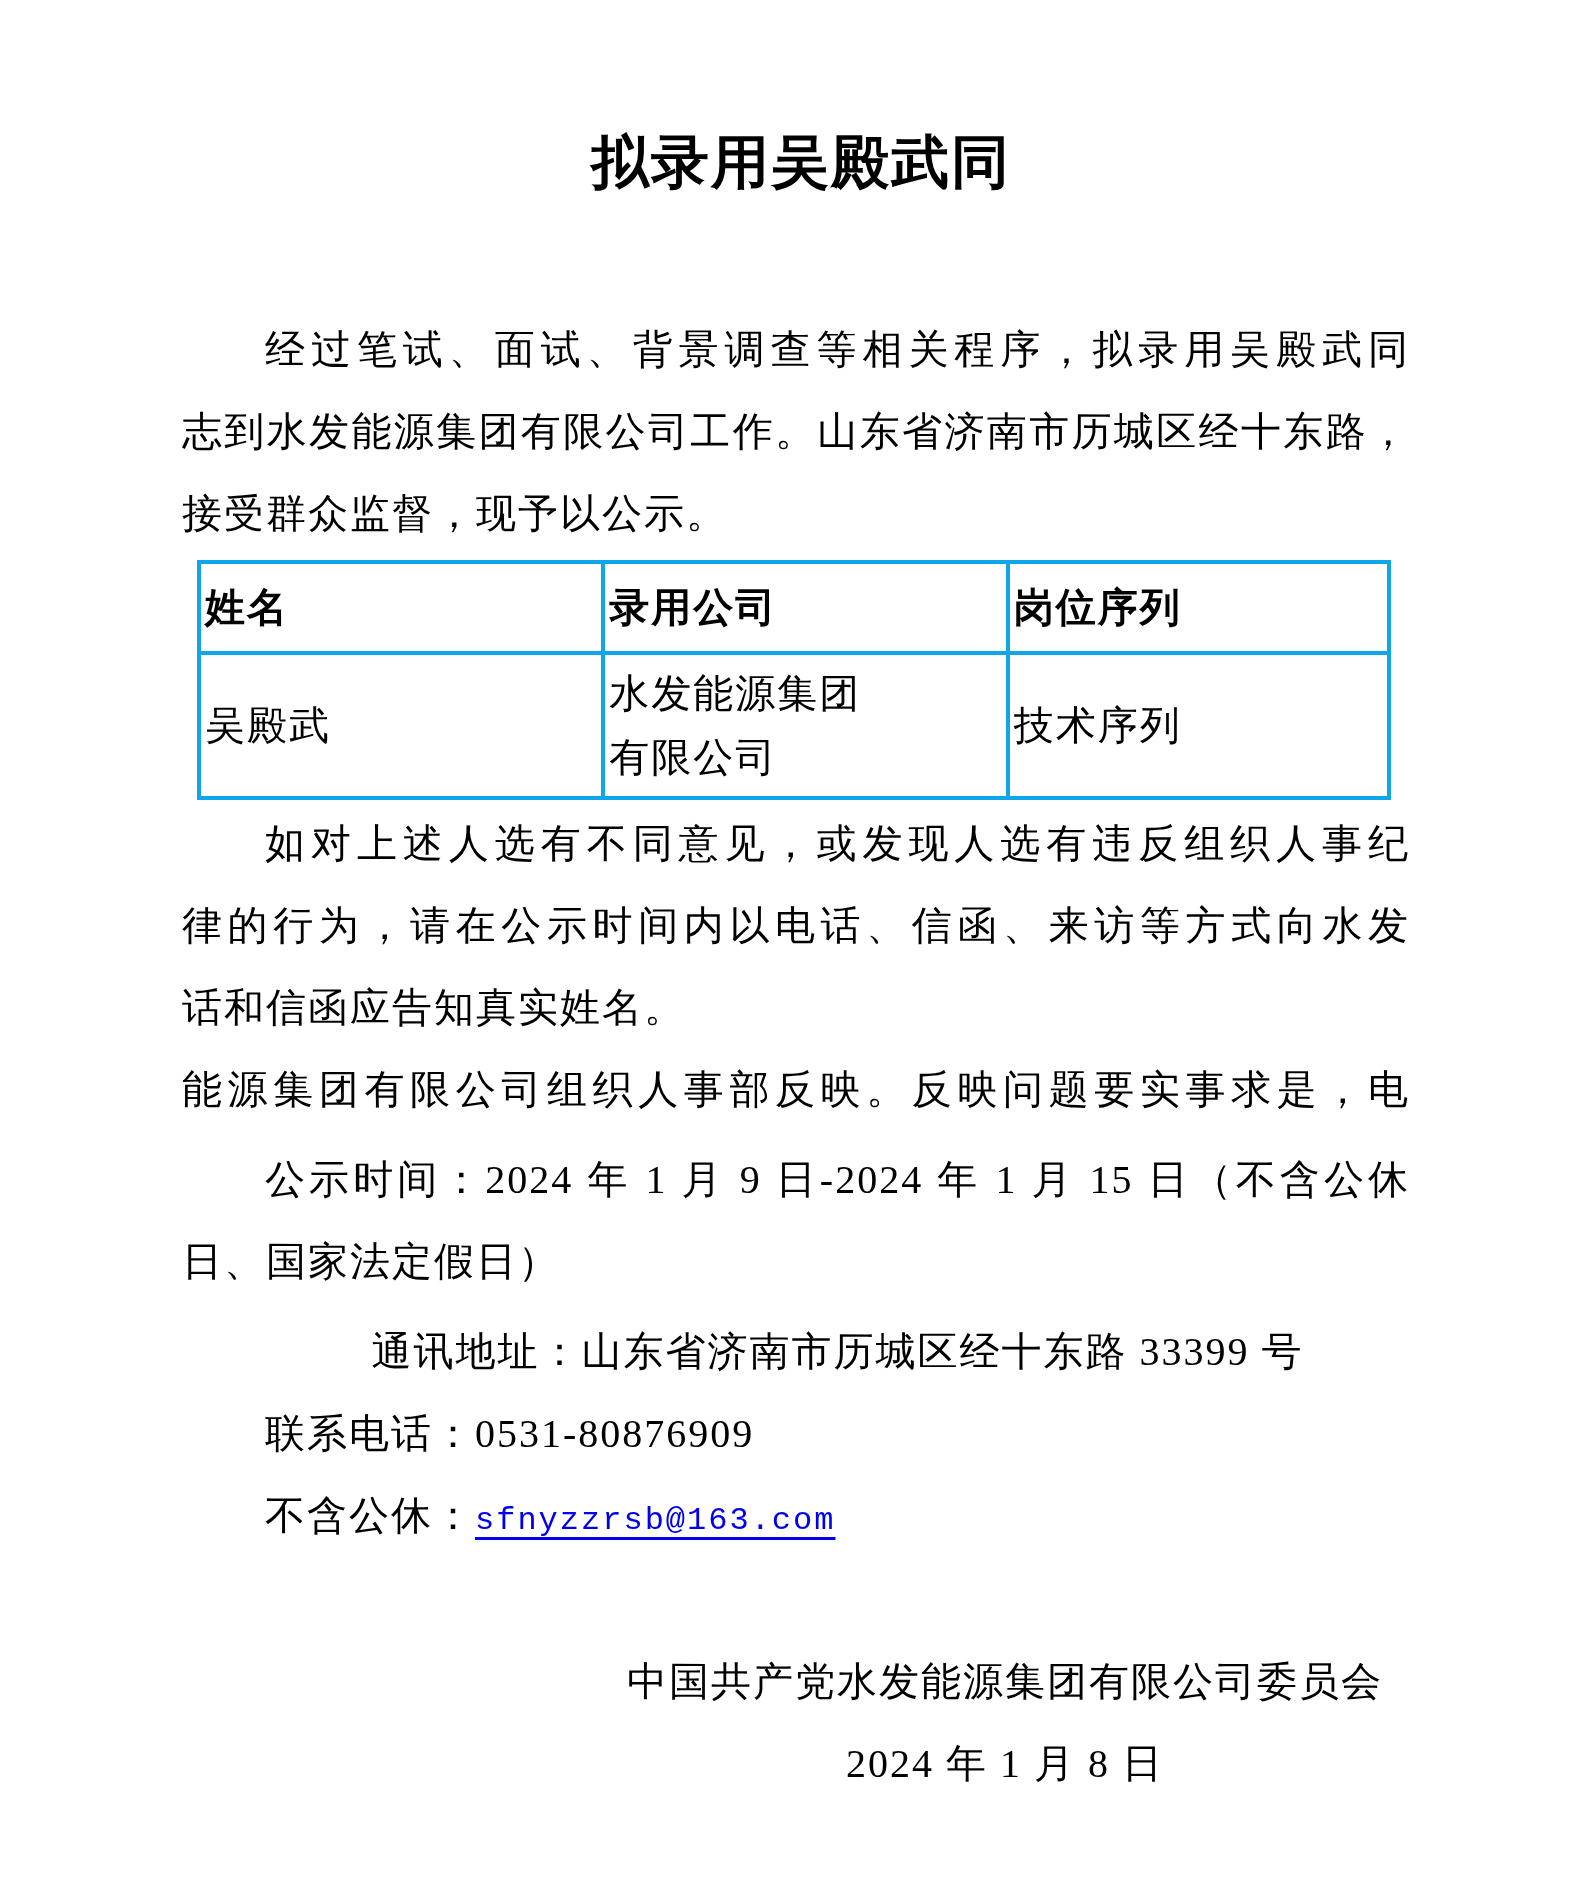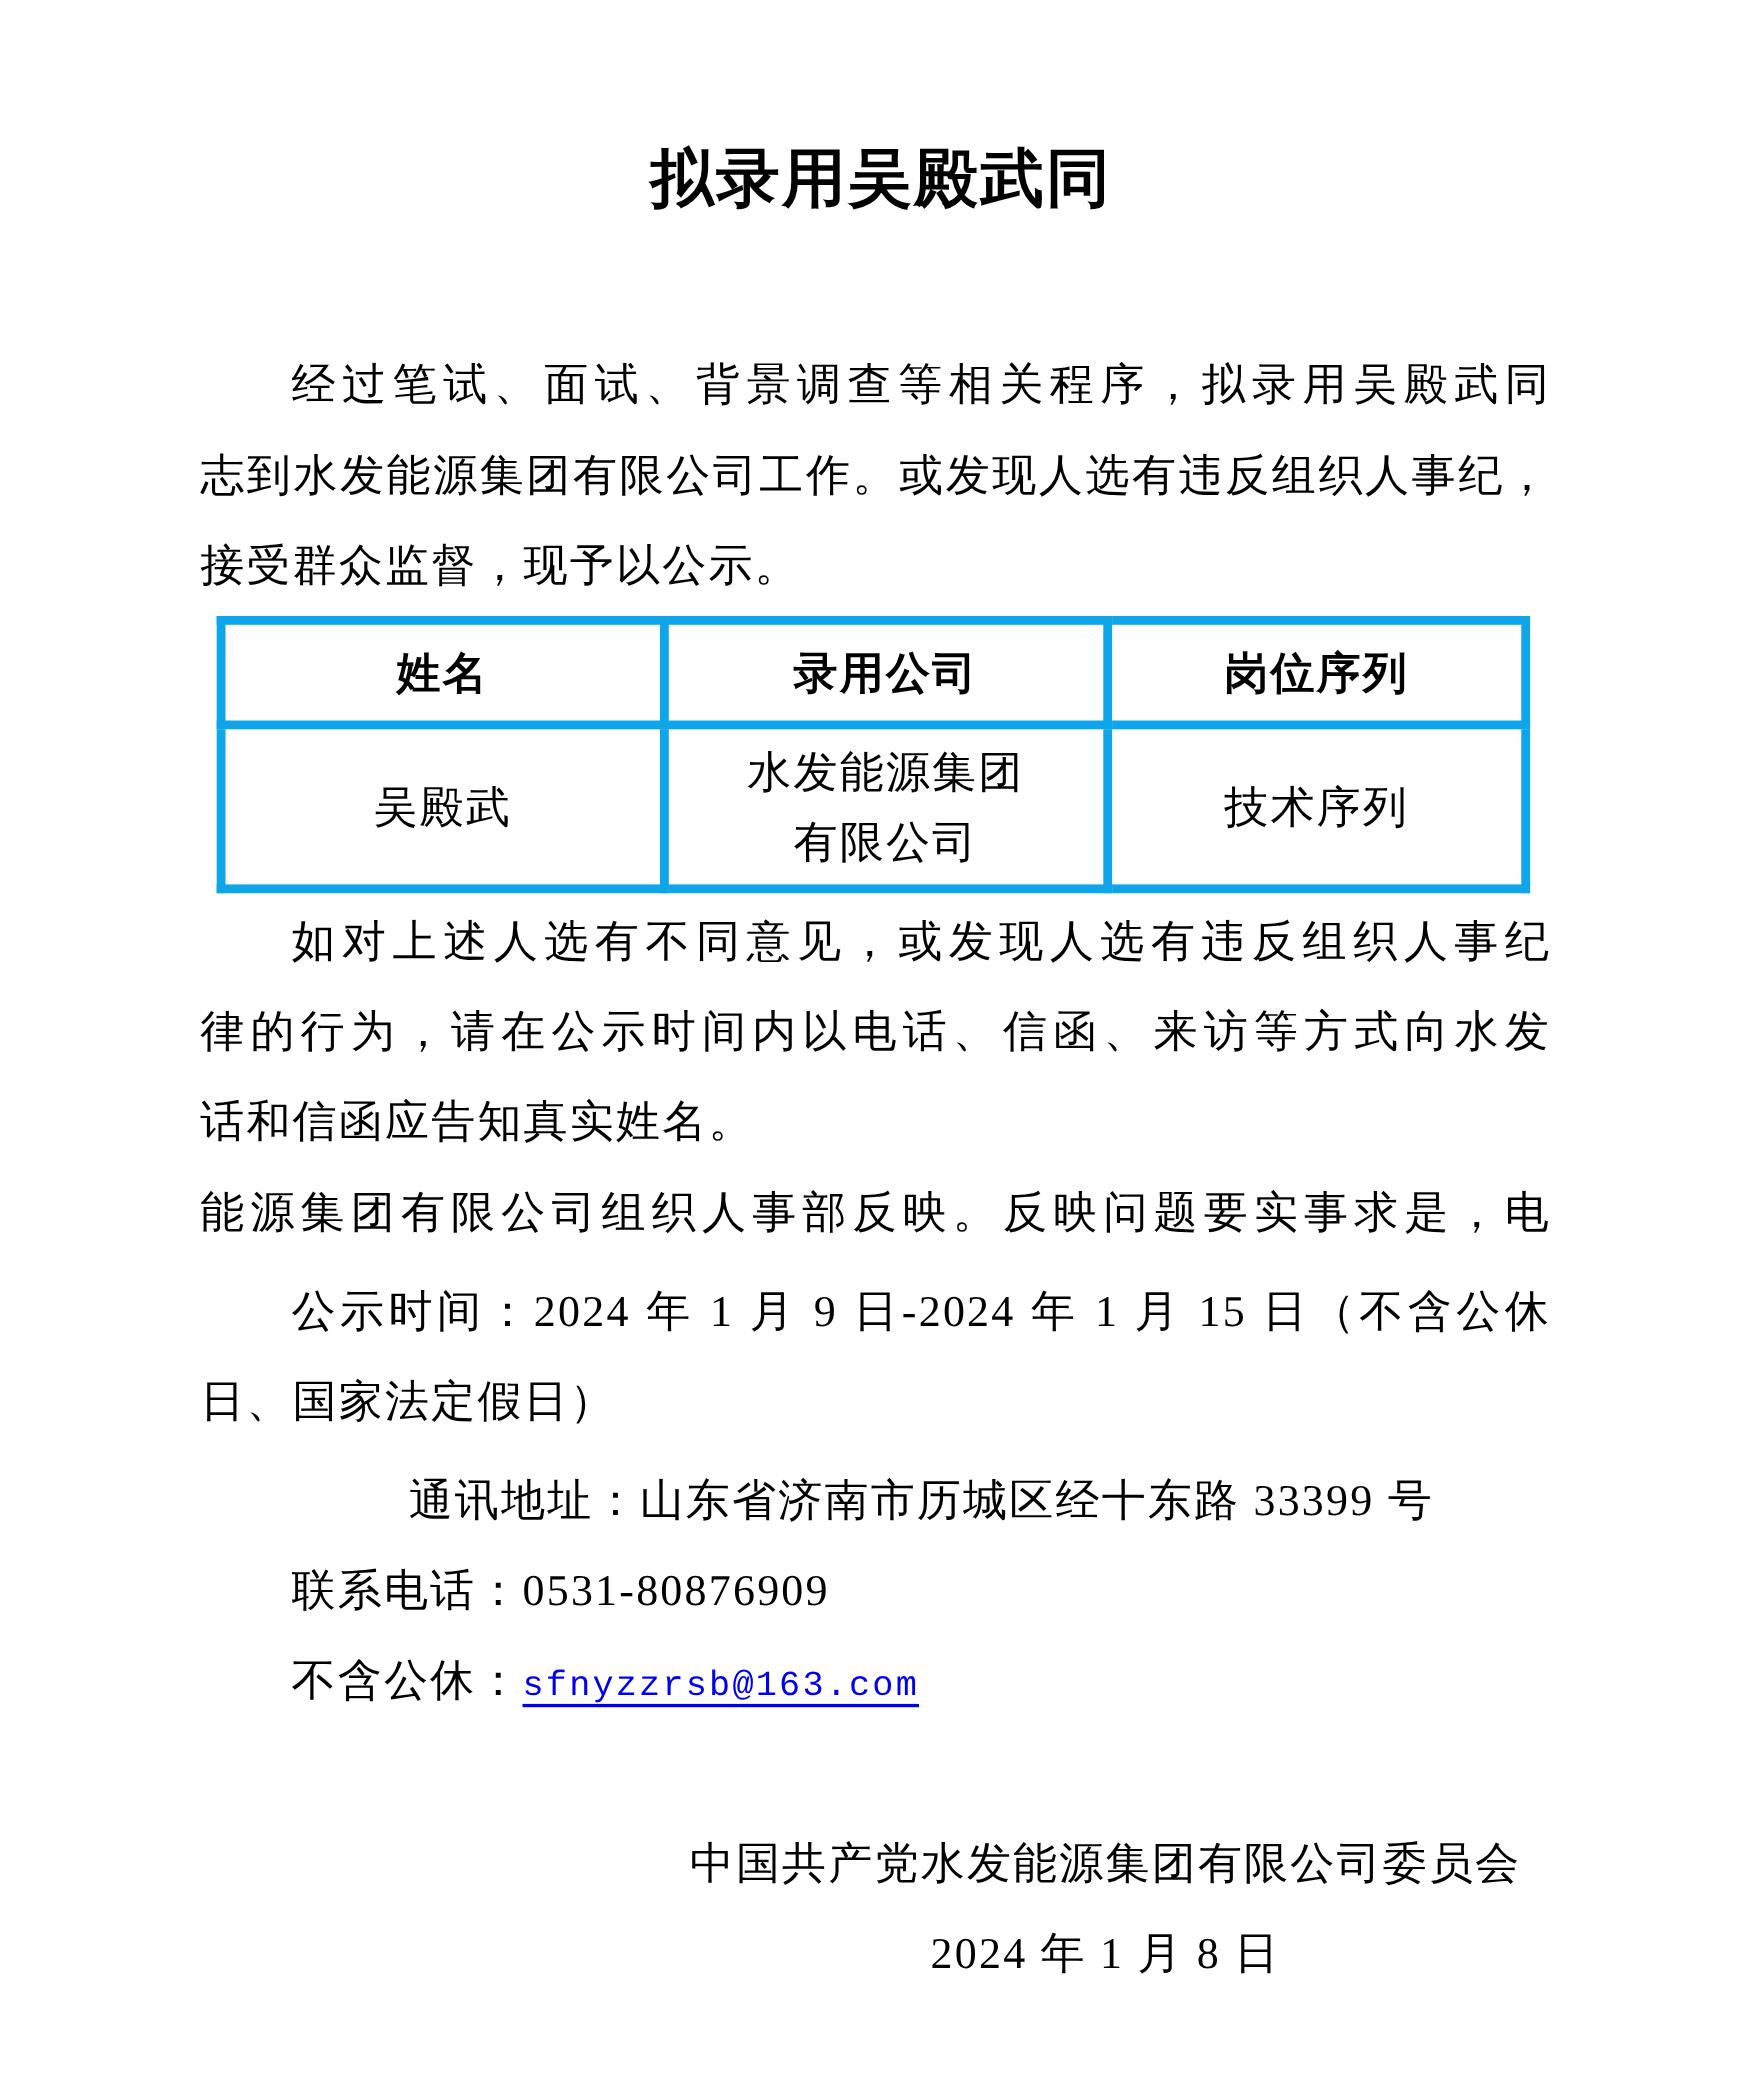--- a/index.html
+++ b/index.html
@@ -44,22 +44,22 @@
   .para-addr    { margin-top: 8px; text-align: center; }
 
   table.candidate {
     border-collapse: collapse;
     table-layout: fixed;
     width: 1194px;
     margin: 5px 0 0 15px;
   }
   table.candidate th,
   table.candidate td {
-    border: 8px solid #0ea5e9;
-    text-align: center;
+    border: 4px solid #0ea5e9;
+    text-align: left;
     vertical-align: middle;
     padding: 4px;
     letter-spacing: 2px;
   }
   table.candidate th {
     height: 79px;
     font-size: 40px;
     font-weight: bold;
     font-family: "Liberation Sans", "DejaVu Sans", sans-serif;
   }
@@ -95,21 +95,21 @@
 </style>
 </head>
 <body>
 
 <div class="page">
 
   <h1 class="doc-title">拟录用吴殿武同</h1>
 
   <div class="para para-intro">
     <div class="line just indent">经过笔试、面试、背景调查等相关程序，拟录用吴殿武同</div>
-    <div class="line just">志到水发能源集团有限公司工作。或发现人选有违反组织人事纪，</div>
+    <div class="line just">志到水发能源集团有限公司工作。山东省济南市历城区经十东路，</div>
     <div class="line">接受群众监督，现予以公示。</div>
   </div>
 
   <table class="candidate">
     <thead>
       <tr>
         <th class="col-name">姓名</th>
         <th class="col-company">录用公司</th>
         <th class="col-position">岗位序列</th>
       </tr>

